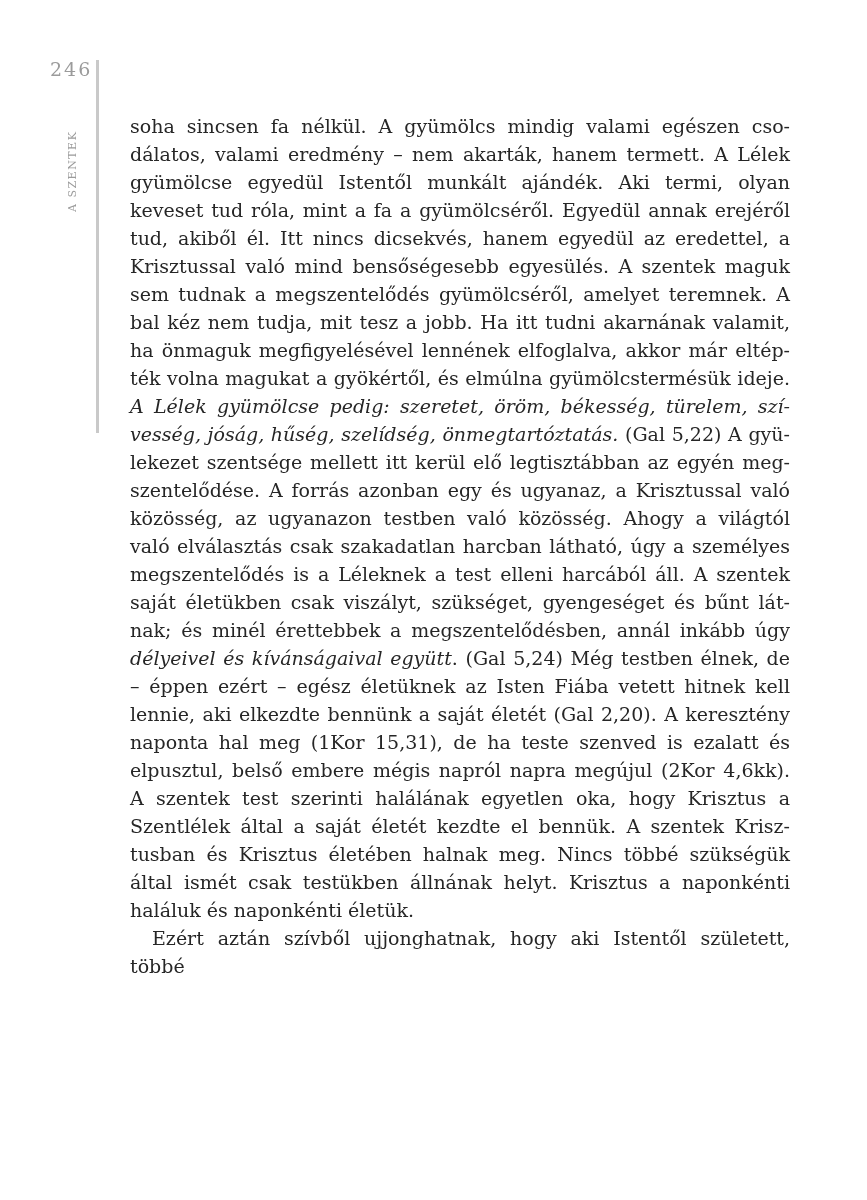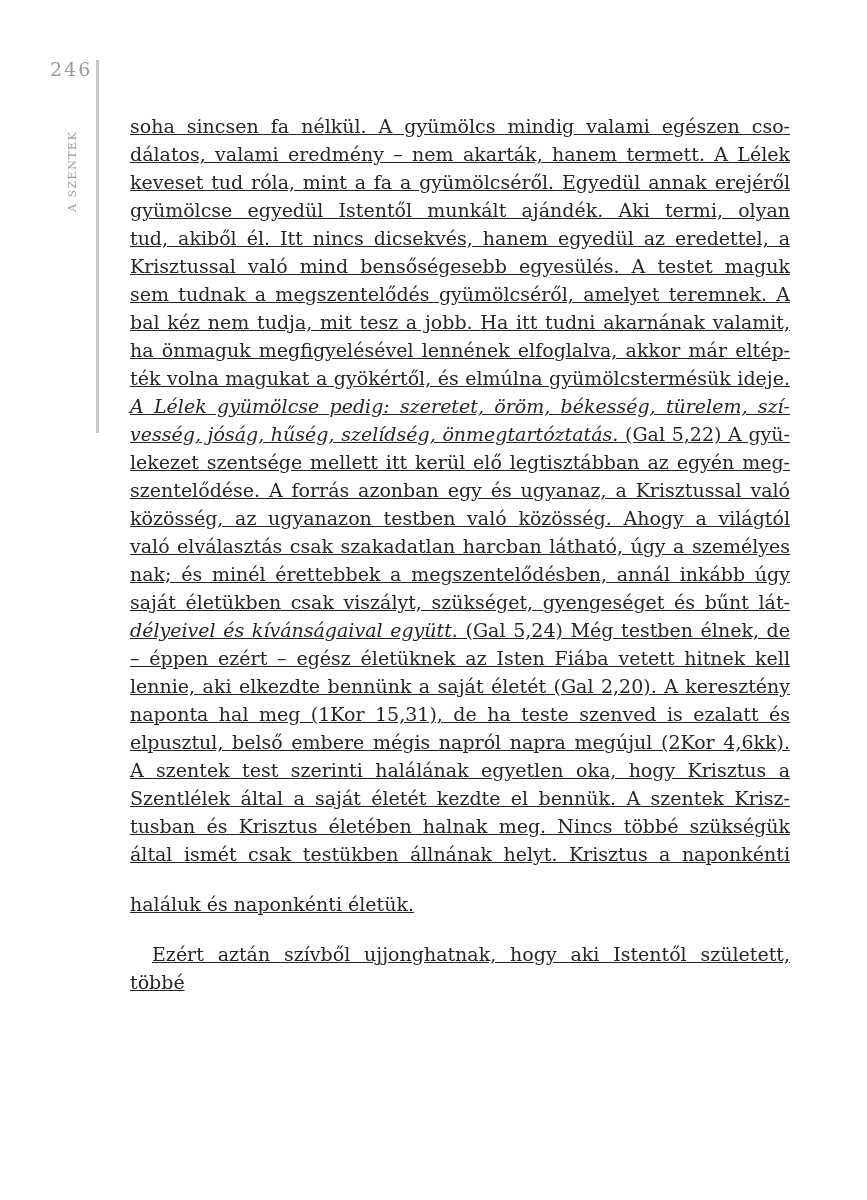--- a/index.html
+++ b/index.html
@@ -46,61 +46,61 @@
     color: var(--muted);
     white-space: nowrap;
   }
   .body-text {
     position: absolute;
     left: 130px;
     top: 112px;
     width: 660px;
     font-size: 19px;
     line-height: 28px;
-    text-decoration: underline;
   }
   .line {
     text-align: justify;
     text-align-last: justify;
     white-space: normal;
     height: 28px;
     overflow: visible;
   }
-  .line.no-stretch { text-align-last: left; margin-top: 22px; }
+  .line.no-stretch { text-align-last: left; }
   .line.indent { text-indent: 22px; }
   .it { font-style: italic; }
 </style>
 </head>
 <body>
 
 <div class="page-number">246</div>
 
 <div class="vertical-rule"></div>
 
 <div class="sidebar-label">A SZENTEK</div>
 
 <div class="body-text">
     <div class="line"><span>soha sincsen fa nélkül. A gyümölcs mindig valami egészen cso-</span></div>
     <div class="line"><span>dálatos, valami eredmény – nem akarták, hanem termett. A Lélek</span></div>
+    <div class="line"><span>gyümölcse egyedül Istentől munkált ajándék. Aki termi, olyan</span></div>
     <div class="line"><span>keveset tud róla, mint a fa a gyümölcséről. Egyedül annak erejéről</span></div>
-    <div class="line"><span>gyümölcse egyedül Istentől munkált ajándék. Aki termi, olyan</span></div>
     <div class="line"><span>tud, akiből él. Itt nincs dicsekvés, hanem egyedül az eredettel, a</span></div>
-    <div class="line"><span>Krisztussal való mind bensőségesebb egyesülés. A testet maguk</span></div>
+    <div class="line"><span>Krisztussal való mind bensőségesebb egyesülés. A szentek maguk</span></div>
     <div class="line"><span>sem tudnak a megszentelődés gyümölcséről, amelyet teremnek. A</span></div>
     <div class="line"><span>bal kéz nem tudja, mit tesz a jobb. Ha itt tudni akarnának valamit,</span></div>
     <div class="line"><span>ha önmaguk megfigyelésével lennének elfoglalva, akkor már eltép-</span></div>
     <div class="line"><span>ték volna magukat a gyökértől, és elmúlna gyümölcstermésük ideje.</span></div>
     <div class="line"><span class="it">A Lélek gyümölcse pedig: szeretet, öröm, békesség, türelem, szí-</span></div>
     <div class="line"><span class="it">vesség, jóság, hűség, szelídség, önmegtartóztatás.</span><span> (Gal 5,22) A gyü-</span></div>
     <div class="line"><span>lekezet szentsége mellett itt kerül elő legtisztábban az egyén meg-</span></div>
     <div class="line"><span>szentelődése. A forrás azonban egy és ugyanaz, a Krisztussal való</span></div>
     <div class="line"><span>közösség, az ugyanazon testben való közösség. Ahogy a világtól</span></div>
     <div class="line"><span>való elválasztás csak szakadatlan harcban látható, úgy a személyes</span></div>
+    <div class="line"><span>megszentelődés is a Léleknek a test elleni harcából áll. A szentek</span></div>
+    <div class="line"><span>saját életükben csak viszályt, szükséget, gyengeséget és bűnt lát-</span></div>
     <div class="line"><span>nak; és minél érettebbek a megszentelődésben, annál inkább úgy</span></div>
-    <div class="line"><span>saját életükben csak viszályt, szükséget, gyengeséget és bűnt lát-</span></div>
     <div class="line"><span class="it">délyeivel és kívánságaival együtt</span><span>. (Gal 5,24) Még testben élnek, de</span></div>
     <div class="line"><span>– éppen ezért – egész életüknek az Isten Fiába vetett hitnek kell</span></div>
     <div class="line"><span>lennie, aki elkezdte bennünk a saját életét (Gal 2,20). A keresztény</span></div>
     <div class="line"><span>naponta hal meg (1Kor 15,31), de ha teste szenved is ezalatt és</span></div>
     <div class="line"><span>elpusztul, belső embere mégis napról napra megújul (2Kor 4,6kk).</span></div>
     <div class="line"><span>A szentek test szerinti halálának egyetlen oka, hogy Krisztus a</span></div>
     <div class="line"><span>Szentlélek által a saját életét kezdte el bennük. A szentek Krisz-</span></div>
     <div class="line"><span>tusban és Krisztus életében halnak meg. Nincs többé szükségük</span></div>
     <div class="line"><span>által ismét csak testükben állnának helyt. Krisztus a naponkénti</span></div>
     <div class="line no-stretch"><span>haláluk és naponkénti életük.</span></div>

